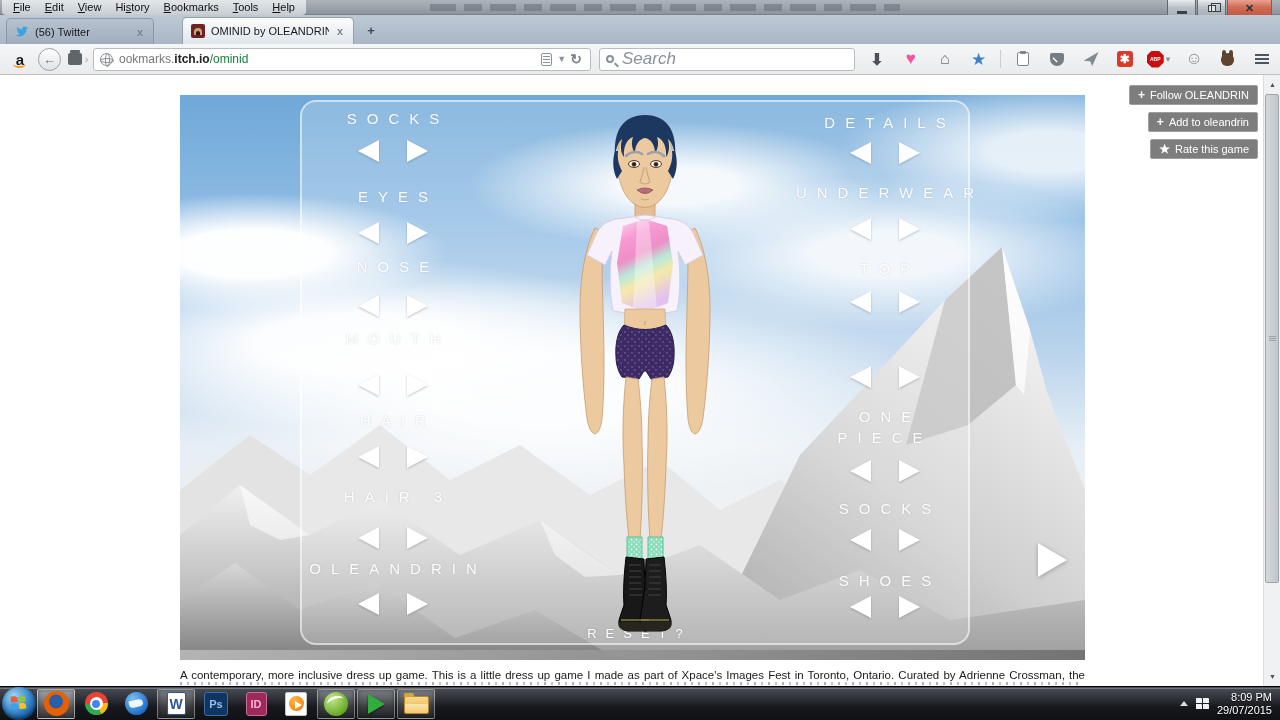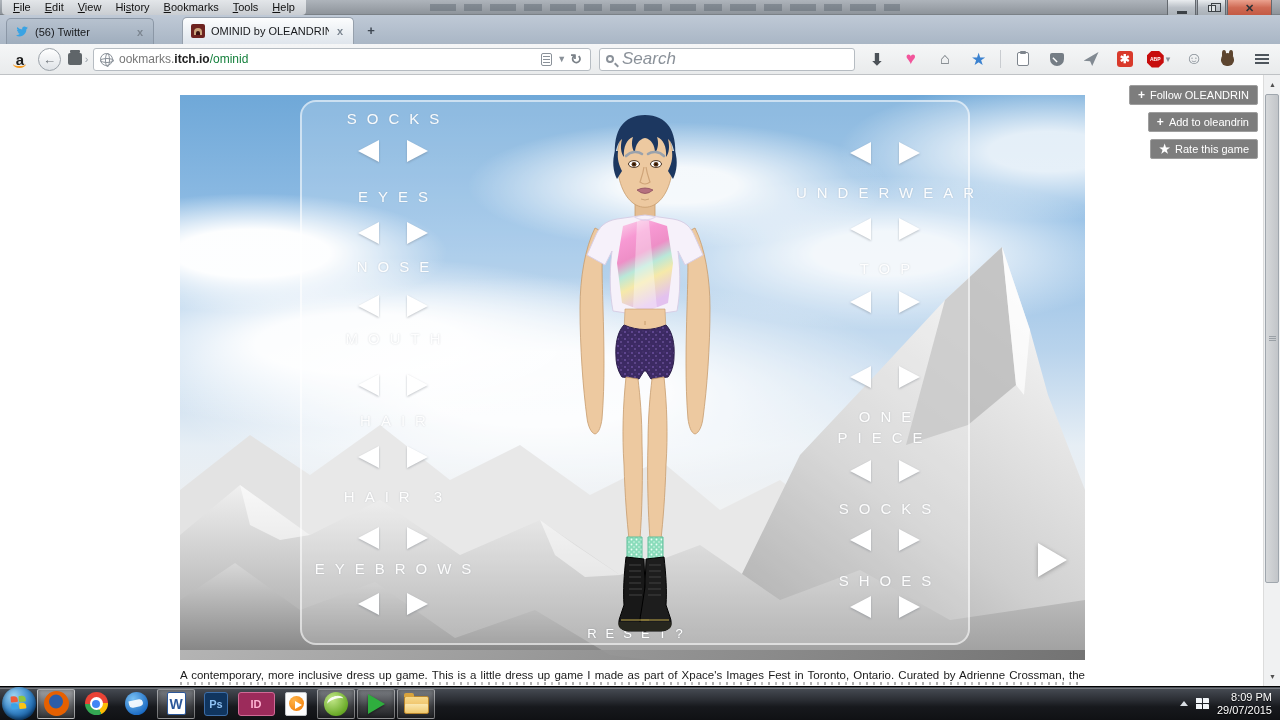--- a/index.html
+++ b/index.html
@@ -180,21 +180,21 @@
     background:conic-gradient(from -40deg,#ea4335 0 130deg,#fbbc05 0 195deg,#34a853 0 310deg,#ea4335 0);}
   .ico-chrome:before{content:"";position:absolute;left:5px;top:5px;width:13px;height:13px;border-radius:50%;background:#fff;}
   .ico-chrome:after{content:"";position:absolute;left:7.5px;top:7.5px;width:8px;height:8px;border-radius:50%;background:#4285f4;}
   .ico-tbird{width:23px;height:23px;border-radius:50%;position:relative;
     background:radial-gradient(circle at 35% 30%,#79c0f2,#1565c0 80%);}
   .ico-tbird:after{content:"";position:absolute;left:4px;top:8px;width:14px;height:7px;background:#fff;border-radius:0 7px 7px 7px;transform:rotate(-12deg);opacity:.9;}
   .ico-word{width:19px;height:23px;background:#fff;border:1px solid #2b579a;border-radius:2px;
     display:flex;align-items:center;justify-content:center;color:#2b579a;font-weight:bold;font-size:14px;}
   .ico-ps{width:24px;height:24px;background:#10355f;border:1px solid #3e6ea8;border-radius:3px;
     display:flex;align-items:center;justify-content:center;color:#8fc1f2;font-weight:bold;font-size:11px;}
-  .ico-id{width:37px;height:24px;background:#9c2b5b;border:1px solid #d06a96;border-radius:3px;
+  .ico-id{width:21px;height:24px;background:#9c2b5b;border:1px solid #d06a96;border-radius:3px;
     display:flex;align-items:center;justify-content:center;color:#ffb3d2;font-weight:bold;font-size:11px;}
   .ico-media{width:22px;height:24px;background:#fdfdfd;border:1px solid #c2c6ca;border-radius:2px;
     display:flex;align-items:center;justify-content:center;position:relative;}
   .ico-media:before{content:"";position:absolute;width:15px;height:15px;border-radius:50%;
     background:radial-gradient(circle at 35% 30%,#ffb347,#f07800);}
   .ico-media:after{content:"";position:absolute;left:9px;top:8px;width:0;height:0;
     border-top:4px solid transparent;border-bottom:4px solid transparent;border-left:7px solid #fff;}
   .ico-msn{width:24px;height:24px;border-radius:50%;position:relative;
     background:radial-gradient(circle at 35% 30%,#c3e88a,#6aab28 70%,#4e8a18);}
   .ico-msn:after{content:"";position:absolute;left:3px;top:4px;width:17px;height:8px;border-radius:50%;
@@ -366,28 +366,29 @@
       <div class="ctl-label" style="top:312px">HAIR</div>
       <div class="arrow-row" style="top:346px">
           <span class="tri-l"></span>
           <span class="tri-r"></span>
         </div>
       <div class="ctl-label" style="top:388px">HAIR 3</div>
       <div class="arrow-row" style="top:427px">
           <span class="tri-l"></span>
           <span class="tri-r"></span>
         </div>
-      <div class="ctl-label" style="top:460px">EYEBROWS</div>
+      <div class="ctl-label" style="top:460px">OLEANDRIN</div>
       <div class="arrow-row" style="top:493px">
           <span class="tri-l"></span>
           <span class="tri-r"></span>
         </div>
     </div>
 
     <div class="col" id="col-right">
+      <div class="ctl-label" style="top:14px">DETAILS</div>
       <div class="arrow-row" style="top:42px">
           <span class="tri-l"></span>
           <span class="tri-r"></span>
         </div>
       <div class="ctl-label" style="top:84px">UNDERWEAR</div>
       <div class="arrow-row" style="top:118px">
           <span class="tri-l"></span>
           <span class="tri-r"></span>
         </div>
       <div class="ctl-label" style="top:160px">TOP</div>

